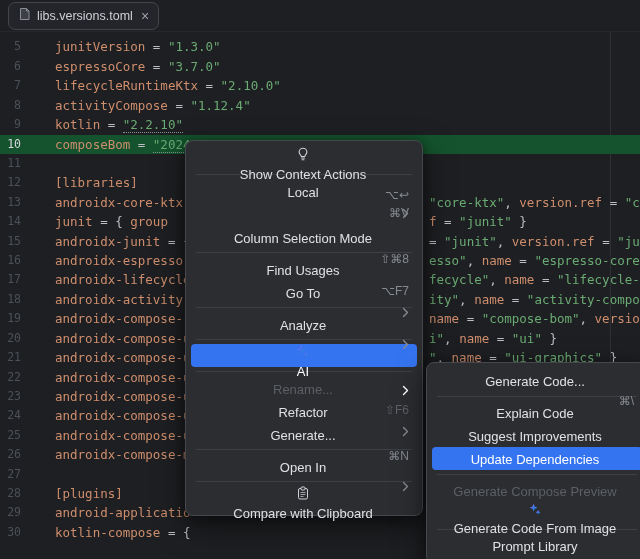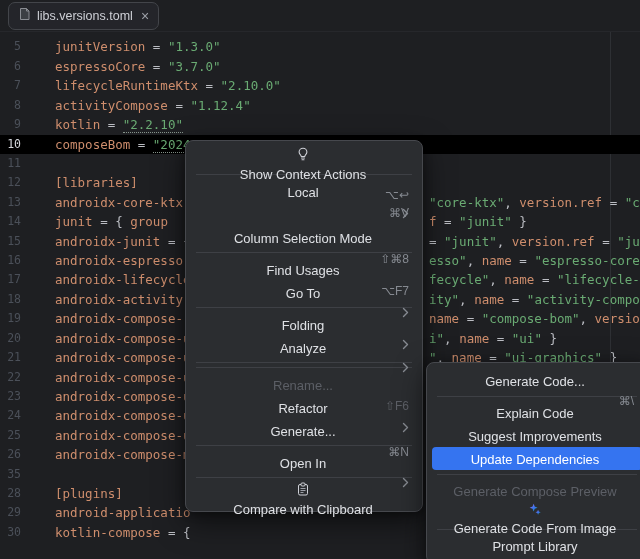--- a/index.html
+++ b/index.html
@@ -11,21 +11,21 @@
   .tab{display:inline-flex;align-items:center;gap:6px;padding:4px 9px;border:1px solid #43454a;
     border-radius:7px;background:#24252a;}
   .tlabel{color:#ced0d6;font-size:12.5px;}
   .tclose{color:#9da0a8;font-size:14px;line-height:12px;margin-left:2px;cursor:default;}
 
   
   .editor{position:absolute;top:32px;left:0;right:0;bottom:0;font-family:"DejaVu Sans Mono",monospace;
     font-size:12.5px;}
   .guide{position:absolute;left:610px;top:0;bottom:0;width:1px;background:#2e3034;}
   .crow{position:absolute;left:0;right:0;height:19.42px;line-height:19.42px;white-space:pre;}
-  .crow.cur{background:#000000;}
+  .crow.cur{background:#14532d;}
   .ln{position:absolute;left:0;width:21px;text-align:right;color:#4b5059;font-size:11.5px;}
   .cur .ln{color:#d5d7dd;}
   .lt{position:absolute;left:55px;}
   .rt{position:absolute;left:429px;}
   .t-k{color:#cf8e6d;}
   .t-p{color:#bcbec4;}
   .t-s{color:#6aab73;}
   .t-su{color:#6aab73;border-bottom:1px dotted #86948b;}
 
   
@@ -80,21 +80,21 @@
       <div class="crow" style="top: 238.44px;"><span class="ln">17</span><span class="lt"><span class="t-k">androidx-lifecycle</span></span><span class="rt"><span class="t-s">fecycle"</span><span class="t-p">, </span><span class="t-k">name</span><span class="t-p"> = </span><span class="t-s">"lifecycle-ru</span></span></div>
       <div class="crow" style="top: 257.86px;"><span class="ln">18</span><span class="lt"><span class="t-k">androidx-activity-</span></span><span class="rt"><span class="t-s">ity"</span><span class="t-p">, </span><span class="t-k">name</span><span class="t-p"> = </span><span class="t-s">"activity-compose"</span></span></div>
       <div class="crow" style="top: 277.28px;"><span class="ln">19</span><span class="lt"><span class="t-k">androidx-compose-</span></span><span class="rt"><span class="t-k">name</span><span class="t-p"> = </span><span class="t-s">"compose-bom"</span><span class="t-p">, </span><span class="t-k">version.</span></span></div>
       <div class="crow" style="top: 296.7px;"><span class="ln">20</span><span class="lt"><span class="t-k">androidx-compose-u</span></span><span class="rt"><span class="t-s">i"</span><span class="t-p">, </span><span class="t-k">name</span><span class="t-p"> = </span><span class="t-s">"ui"</span><span class="t-p"> }</span></span></div>
       <div class="crow" style="top: 316.12px;"><span class="ln">21</span><span class="lt"><span class="t-k">androidx-compose-u</span></span><span class="rt"><span class="t-s">"</span><span class="t-p">, </span><span class="t-k">name</span><span class="t-p"> = </span><span class="t-s">"ui-graphics"</span><span class="t-p"> }</span></span></div>
       <div class="crow" style="top: 335.54px;"><span class="ln">22</span><span class="lt"><span class="t-k">androidx-compose-u</span></span></div>
       <div class="crow" style="top: 354.96px;"><span class="ln">23</span><span class="lt"><span class="t-k">androidx-compose-u</span></span></div>
       <div class="crow" style="top: 374.38px;"><span class="ln">24</span><span class="lt"><span class="t-k">androidx-compose-u</span></span></div>
       <div class="crow" style="top: 393.8px;"><span class="ln">25</span><span class="lt"><span class="t-k">androidx-compose-u</span></span></div>
       <div class="crow" style="top: 413.22px;"><span class="ln">26</span><span class="lt"><span class="t-k">androidx-compose-m</span></span></div>
-      <div class="crow" style="top: 432.64px;"><span class="ln">35</span></div>
+      <div class="crow" style="top: 432.64px;"><span class="ln">27</span></div>
       <div class="crow" style="top: 452.06px;"><span class="ln">28</span><span class="lt"><span class="t-k">[plugins]</span></span></div>
       <div class="crow" style="top: 471.48px;"><span class="ln">29</span><span class="lt"><span class="t-k">android-applicatio</span></span></div>
       <div class="crow" style="top: 490.9px;"><span class="ln">30</span><span class="lt"><span class="t-k">kotlin-compose</span><span class="t-p"> = {</span></span></div>
     </div>
 
   <div class="menu" id="context-menu">
       <div class="mi">
         <span class="ic">
           <svg width="14" height="14" viewBox="0 0 14 14">
             <path d="M7 1.2a3.9 3.9 0 0 1 3.9 3.9c0 1.5-.85 2.4-1.55 3.15-.4.45-.65.85-.65 1.25H5.3c0-.4-.25-.8-.65-1.25C3.95 7.5 3.1 6.6 3.1 5.1A3.9 3.9 0 0 1 7 1.2z" fill="none" stroke="#ced0d6" stroke-width="1.1"></path>
@@ -134,122 +134,134 @@
         <span class="lbl">Go To</span>
         <span class="right">
           <svg width="7" height="11" viewBox="0 0 7 11">
             <polyline points="1.5,1.5 5.5,5.5 1.5,9.5" fill="none" stroke="currentColor" stroke-width="1.4" stroke-linecap="round" stroke-linejoin="round"></polyline>
           </svg>
         </span>
       </div>
       <div class="sep"></div>
       <div class="mi">
         <span class="ic"></span>
-        <span class="lbl">Folding</span>
-        <span class="right">
-          <svg width="7" height="11" viewBox="0 0 7 11">
-            <polyline points="1.5,1.5 5.5,5.5 1.5,9.5" fill="none" stroke="currentColor" stroke-width="1.4" stroke-linecap="round" stroke-linejoin="round"></polyline>
-          </svg>
-        </span>
-      </div>
-      <div class="mi">
-        <span class="ic"></span>
         <span class="lbl">Analyze</span>
         <span class="right">
           <svg width="7" height="11" viewBox="0 0 7 11">
             <polyline points="1.5,1.5 5.5,5.5 1.5,9.5" fill="none" stroke="currentColor" stroke-width="1.4" stroke-linecap="round" stroke-linejoin="round"></polyline>
           </svg>
         </span>
       </div>
       <div class="sep"></div>
-      <div class="sep"></div>
-      <div class="mi dis">
-        <span class="ic"></span>
-        <span class="lbl">Rename...</span>
-        <span class="right">⇧F6</span>
-      </div>
-      <div class="mi">
-        <span class="ic"></span>
-        <span class="lbl">Refactor</span>
-        <span class="right">
-          <svg width="7" height="11" viewBox="0 0 7 11">
-            <polyline points="1.5,1.5 5.5,5.5 1.5,9.5" fill="none" stroke="currentColor" stroke-width="1.4" stroke-linecap="round" stroke-linejoin="round"></polyline>
-          </svg>
-        </span>
-      </div>
-      <div class="mi">
-        <span class="ic"></span>
-        <span class="lbl">Generate...</span>
-        <span class="right">⌘N</span>
-      </div>
-      <div class="sep"></div>
-      <div class="mi">
-        <span class="ic"></span>
-        <span class="lbl">Open In</span>
-        <span class="right">
-          <svg width="7" height="11" viewBox="0 0 7 11">
-            <polyline points="1.5,1.5 5.5,5.5 1.5,9.5" fill="none" stroke="currentColor" stroke-width="1.4" stroke-linecap="round" stroke-linejoin="round"></polyline>
-          </svg>
-        </span>
-      </div>
-      <div class="sep"></div>
-      <div class="mi">
-        <span class="ic">
-          <svg width="14" height="14" viewBox="0 0 14 14">
-            <rect x="2.5" y="2.5" width="9" height="10.5" rx="1.5" fill="none" stroke="#ced0d6" stroke-width="1"></rect>
-            <rect x="5" y="1" width="4" height="3" rx="1" fill="#2b2d30" stroke="#ced0d6" stroke-width="1"></rect>
-            <path d="M4.5 6.5h5M4.5 8.5h5M4.5 10.5h3" stroke="#9da0a8" stroke-width="1"></path>
-          </svg>
-        </span>
-        <span class="lbl">Compare with Clipboard</span>
-        <span class="right"></span>
-      </div>
-    </div>
-  <div class="menu submenu" id="ai-submenu">
-      <div class="mi">
-        <span class="ic"></span>
-        <span class="lbl">Generate Code...</span>
-        <span class="right">⌘\</span>
-      </div>
-      <div class="sep"></div>
-      <div class="mi">
-        <span class="ic"></span>
-        <span class="lbl">Explain Code</span>
-        <span class="right"></span>
-      </div>
-      <div class="mi">
-        <span class="ic"></span>
-        <span class="lbl">Suggest Improvements</span>
-        <span class="right"></span>
-      </div>
       <div class="mi sel">
-        <span class="ic"></span>
-        <span class="lbl">Update Dependencies</span>
-        <span class="right"></span>
-      </div>
-      <div class="sep"></div>
-      <div class="mi dis">
-        <span class="ic"></span>
-        <span class="lbl">Generate Compose Preview</span>
-        <span class="right"></span>
-      </div>
-      <div class="mi">
         <span class="ic">
           <svg width="14" height="14" viewBox="0 0 14 14">
             <defs>
               <linearGradient id="aig" x1="0" y1="0" x2="1" y2="1">
                 <stop offset="0" stop-color="#a177f4"></stop>
                 <stop offset="0.55" stop-color="#3574f0"></stop>
                 <stop offset="1" stop-color="#16c2a8"></stop>
               </linearGradient>
             </defs>
             <path d="M5.4 0.8l1.25 3.35L10 5.4 6.65 6.65 5.4 10 4.15 6.65 0.8 5.4l3.35-1.25z" fill="url(#aig)"></path>
             <path d="M10.6 7.8l.85 2.15 2.15.85-2.15.85-.85 2.15-.85-2.15-2.15-.85 2.15-.85z" fill="url(#aig)"></path>
           </svg>
         </span>
+        <span class="lbl">AI</span>
+        <span class="right">
+          <svg width="7" height="11" viewBox="0 0 7 11">
+            <polyline points="1.5,1.5 5.5,5.5 1.5,9.5" fill="none" stroke="currentColor" stroke-width="1.4" stroke-linecap="round" stroke-linejoin="round"></polyline>
+          </svg>
+        </span>
+      </div>
+      <div class="sep"></div>
+      <div class="mi dis">
+        <span class="ic"></span>
+        <span class="lbl">Rename...</span>
+        <span class="right">⇧F6</span>
+      </div>
+      <div class="mi">
+        <span class="ic"></span>
+        <span class="lbl">Refactor</span>
+        <span class="right">
+          <svg width="7" height="11" viewBox="0 0 7 11">
+            <polyline points="1.5,1.5 5.5,5.5 1.5,9.5" fill="none" stroke="currentColor" stroke-width="1.4" stroke-linecap="round" stroke-linejoin="round"></polyline>
+          </svg>
+        </span>
+      </div>
+      <div class="mi">
+        <span class="ic"></span>
+        <span class="lbl">Generate...</span>
+        <span class="right">⌘N</span>
+      </div>
+      <div class="sep"></div>
+      <div class="mi">
+        <span class="ic"></span>
+        <span class="lbl">Open In</span>
+        <span class="right">
+          <svg width="7" height="11" viewBox="0 0 7 11">
+            <polyline points="1.5,1.5 5.5,5.5 1.5,9.5" fill="none" stroke="currentColor" stroke-width="1.4" stroke-linecap="round" stroke-linejoin="round"></polyline>
+          </svg>
+        </span>
+      </div>
+      <div class="sep"></div>
+      <div class="mi">
+        <span class="ic">
+          <svg width="14" height="14" viewBox="0 0 14 14">
+            <rect x="2.5" y="2.5" width="9" height="10.5" rx="1.5" fill="none" stroke="#ced0d6" stroke-width="1"></rect>
+            <rect x="5" y="1" width="4" height="3" rx="1" fill="#2b2d30" stroke="#ced0d6" stroke-width="1"></rect>
+            <path d="M4.5 6.5h5M4.5 8.5h5M4.5 10.5h3" stroke="#9da0a8" stroke-width="1"></path>
+          </svg>
+        </span>
+        <span class="lbl">Compare with Clipboard</span>
+        <span class="right"></span>
+      </div>
+    </div>
+  <div class="menu submenu" id="ai-submenu">
+      <div class="mi">
+        <span class="ic"></span>
+        <span class="lbl">Generate Code...</span>
+        <span class="right">⌘\</span>
+      </div>
+      <div class="sep"></div>
+      <div class="mi">
+        <span class="ic"></span>
+        <span class="lbl">Explain Code</span>
+        <span class="right"></span>
+      </div>
+      <div class="mi">
+        <span class="ic"></span>
+        <span class="lbl">Suggest Improvements</span>
+        <span class="right"></span>
+      </div>
+      <div class="mi sel">
+        <span class="ic"></span>
+        <span class="lbl">Update Dependencies</span>
+        <span class="right"></span>
+      </div>
+      <div class="sep"></div>
+      <div class="mi dis">
+        <span class="ic"></span>
+        <span class="lbl">Generate Compose Preview</span>
+        <span class="right"></span>
+      </div>
+      <div class="mi">
+        <span class="ic">
+          <svg width="14" height="14" viewBox="0 0 14 14">
+            <defs>
+              <linearGradient id="aig" x1="0" y1="0" x2="1" y2="1">
+                <stop offset="0" stop-color="#a177f4"></stop>
+                <stop offset="0.55" stop-color="#3574f0"></stop>
+                <stop offset="1" stop-color="#16c2a8"></stop>
+              </linearGradient>
+            </defs>
+            <path d="M5.4 0.8l1.25 3.35L10 5.4 6.65 6.65 5.4 10 4.15 6.65 0.8 5.4l3.35-1.25z" fill="url(#aig)"></path>
+            <path d="M10.6 7.8l.85 2.15 2.15.85-2.15.85-.85 2.15-.85-2.15-2.15-.85 2.15-.85z" fill="url(#aig)"></path>
+          </svg>
+        </span>
         <span class="lbl">Generate Code From Image</span>
         <span class="right"></span>
       </div>
       <div class="sep"></div>
       <div class="mi">
         <span class="ic"></span>
         <span class="lbl">Prompt Library</span>
         <span class="right"></span>
       </div>
     </div>

